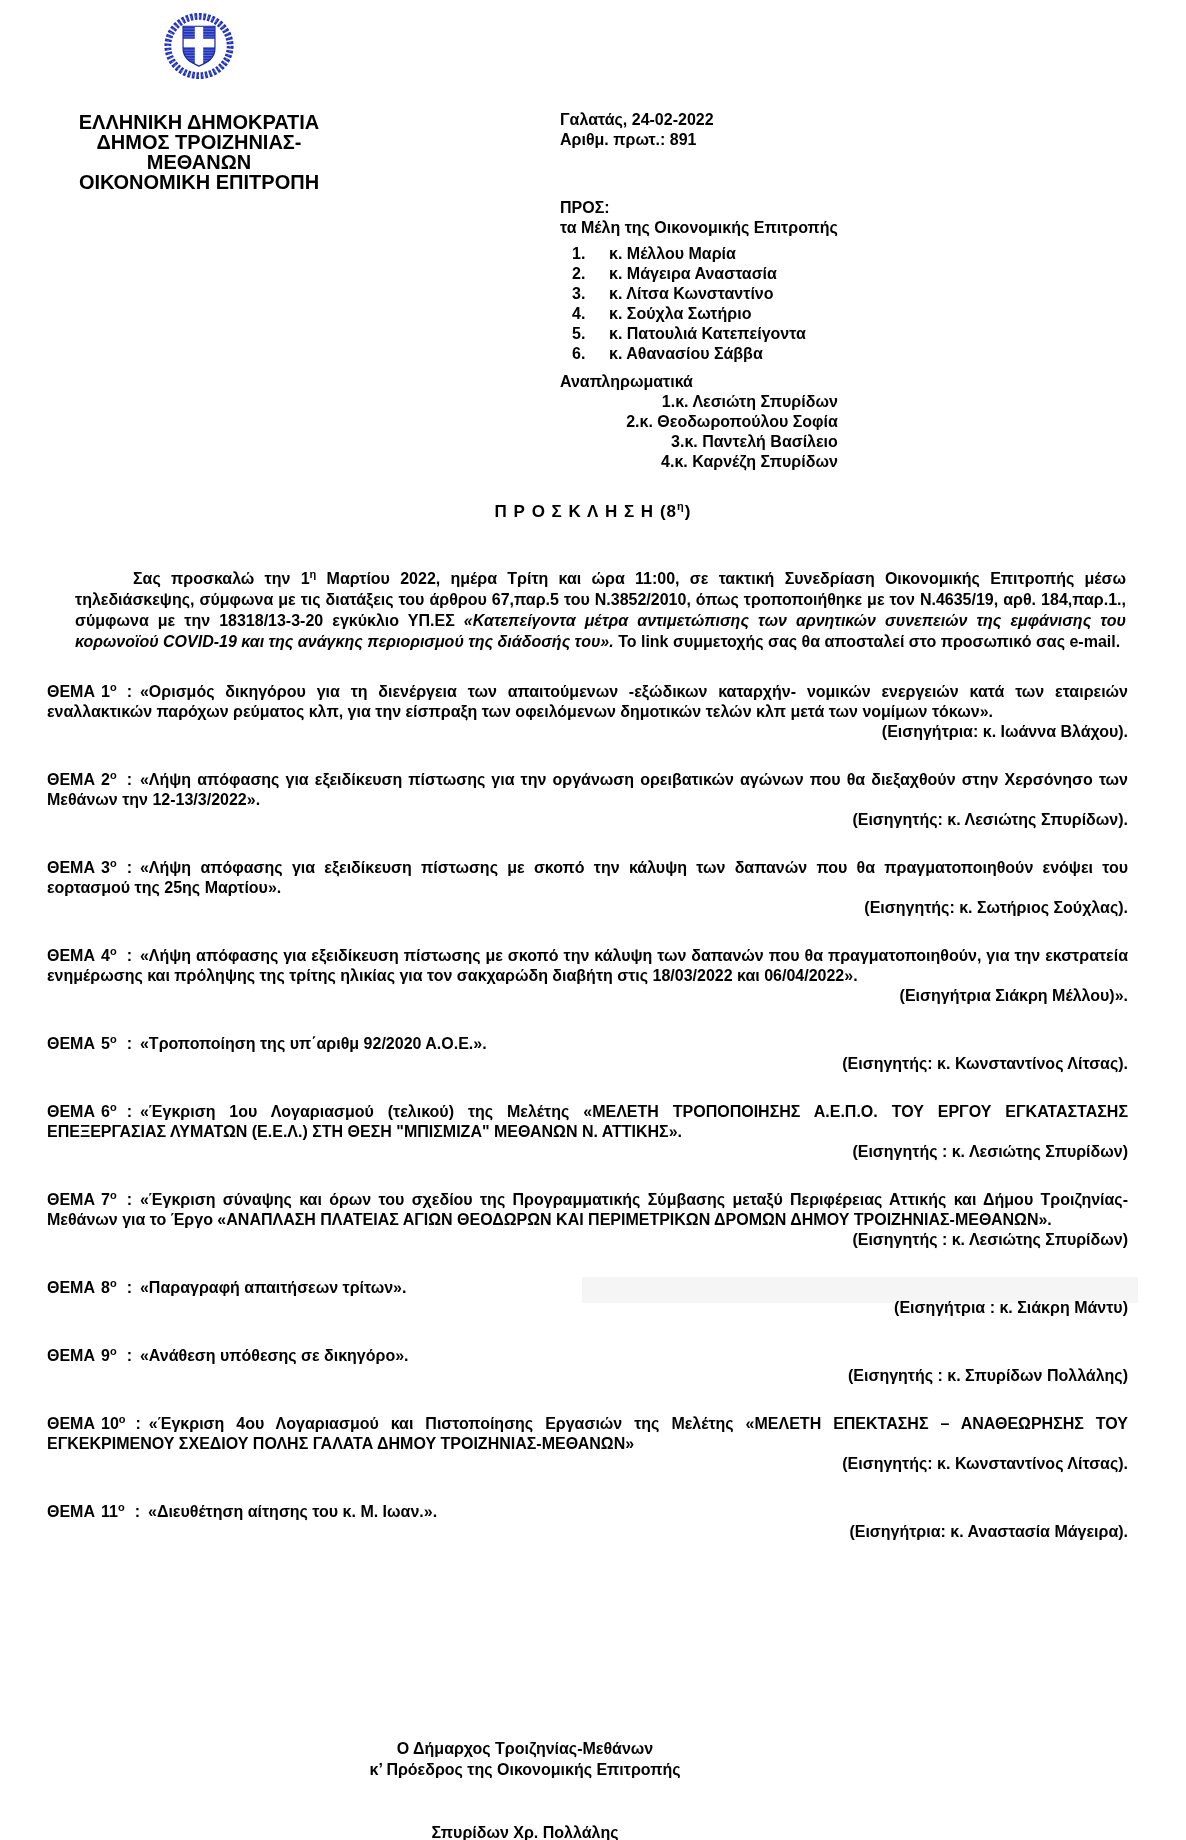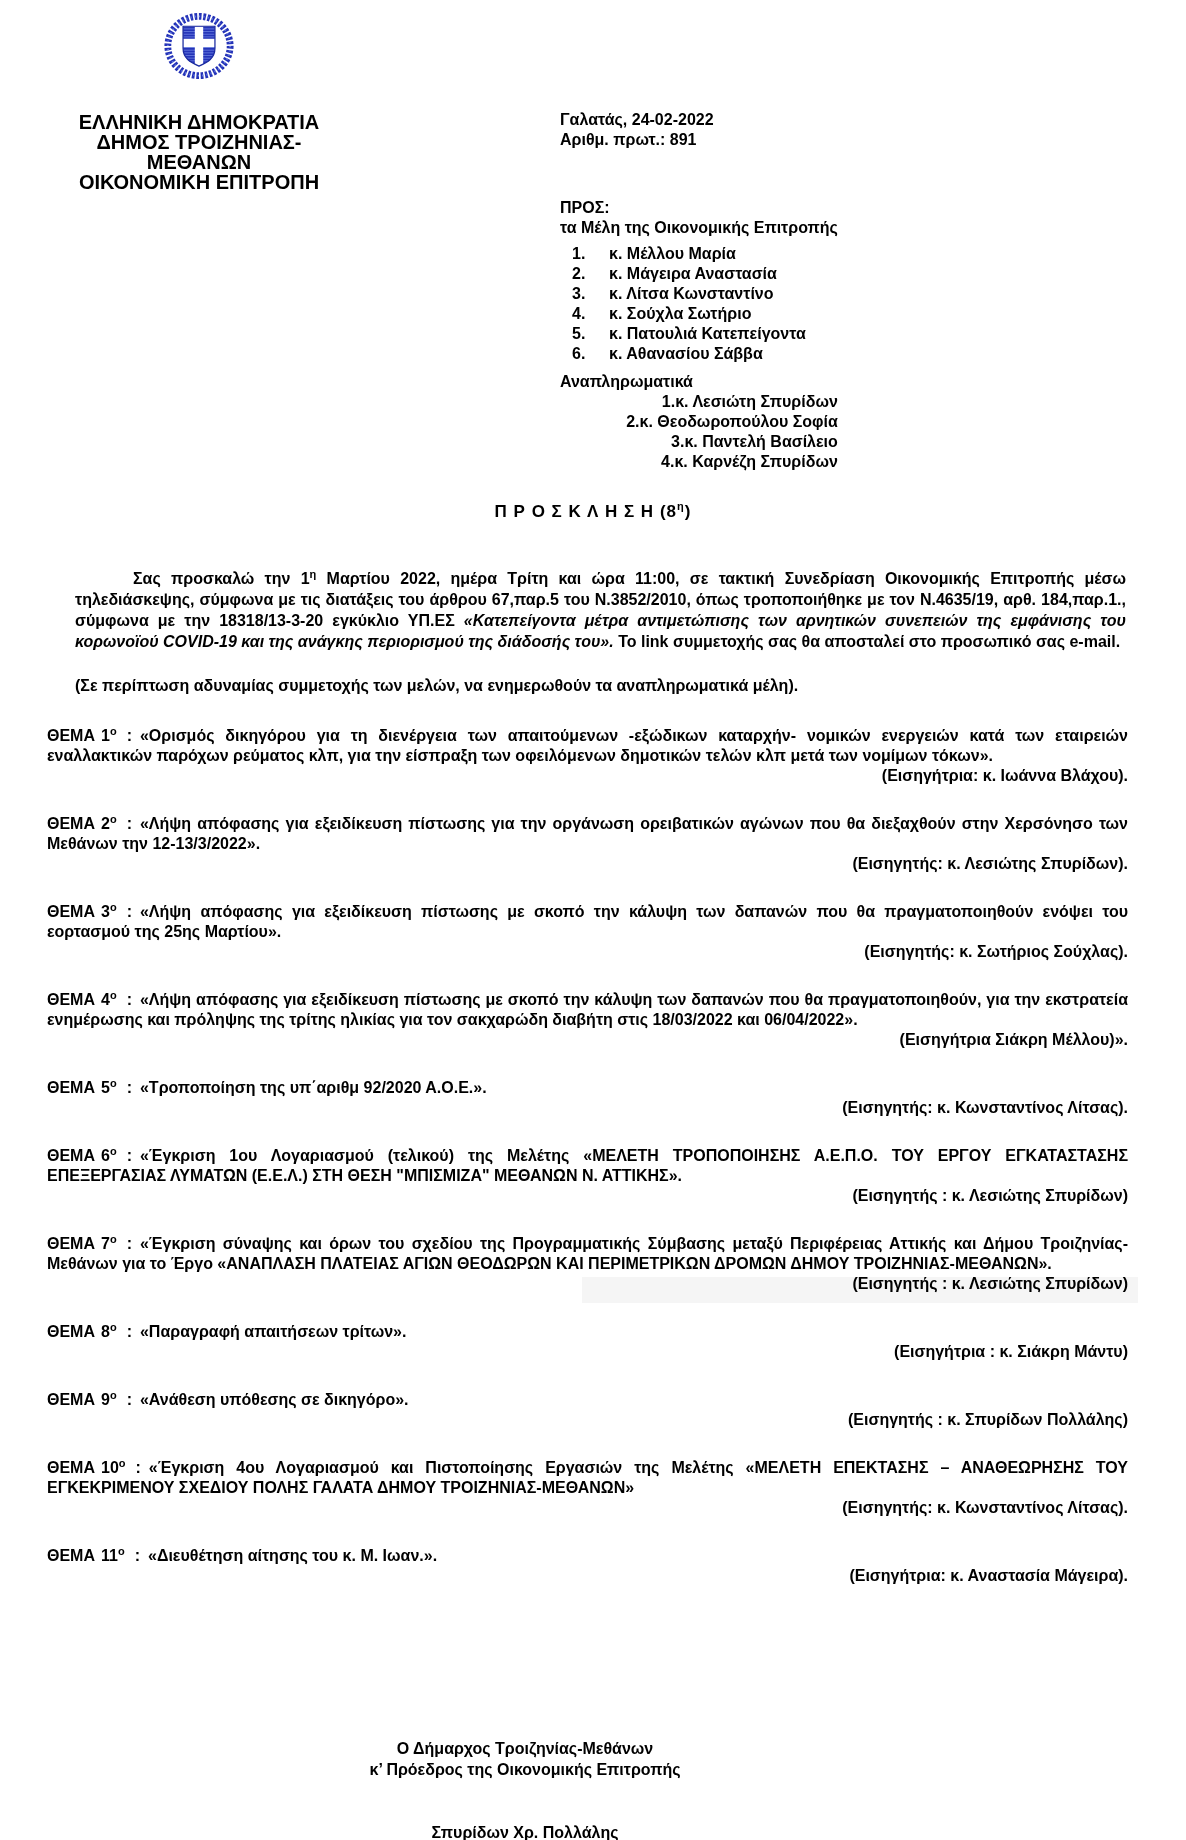--- a/index.html
+++ b/index.html
@@ -109,21 +109,20 @@
         <div class="recipient-row"><span class="r-num">3.</span><span>κ. Παντελή Βασίλειο</span></div>
         <div class="recipient-row"><span class="r-num">4.</span><span>κ. Καρνέζη Σπυρίδων</span></div>
       </div>
     </div>
   </div>
 
   <div class="doc-title"><span>Π Ρ Ο Σ Κ Λ Η Σ Η</span>&nbsp;<span>(8</span><sup>η</sup><span>)</span></div>
 
   <p class="intro"><span>Σας προσκαλώ την 1</span><sup>η</sup><span> Μαρτίου 2022, ημέρα Τρίτη και ώρα 11:00, σε τακτική Συνεδρίαση Οικονομικής Επιτροπής μέσω τηλεδιάσκεψης, σύμφωνα με τις διατάξεις του άρθρου 67,παρ.5 του Ν.3852/2010, όπως τροποποιήθηκε με τον Ν.4635/19, αρθ. 184,παρ.1., σύμφωνα με την 18318/13-3-20 εγκύκλιο ΥΠ.ΕΣ </span><span class="it">«Κατεπείγοντα μέτρα αντιμετώπισης των αρνητικών συνεπειών της εμφάνισης του κορωνοϊού COVID-19 και της ανάγκης περιορισμού της διάδοσής του».</span><span> Το link συμμετοχής σας θα αποσταλεί στο προσωπικό σας e-mail.</span></p>
 
-  <p class="note">(Σε περίπτωση αδυναμίας συμμετοχής των μελών, να ενημερωθούν τα αναπληρωματικά μέλη).</p>
 
   <div class="topics">
 
     <div class="topic-block">
       <p class="topic-text"><span>ΘΕΜΑ</span><span class="t-num"><span>1</span><sup>ο</sup></span><span class="t-sep">:</span><span>«Ορισμός δικηγόρου για τη διενέργεια των απαιτούμενων -εξώδικων καταρχήν- νομικών ενεργειών κατά των εταιρειών εναλλακτικών παρόχων ρεύματος κλπ, για την είσπραξη των οφειλόμενων δημοτικών τελών κλπ μετά των νομίμων τόκων».</span></p>
       <p class="presenter">(Εισηγήτρια: κ. Ιωάννα Βλάχου).</p>
     </div>
 
     <div class="topic-block">
       <p class="topic-text"><span>ΘΕΜΑ</span><span class="t-num"><span>2</span><sup>ο</sup></span><span class="t-sep">:</span><span>«Λήψη απόφασης για εξειδίκευση πίστωσης για την οργάνωση ορειβατικών αγώνων που θα διεξαχθούν στην Χερσόνησο των Μεθάνων την 12-13/3/2022».</span></p>

